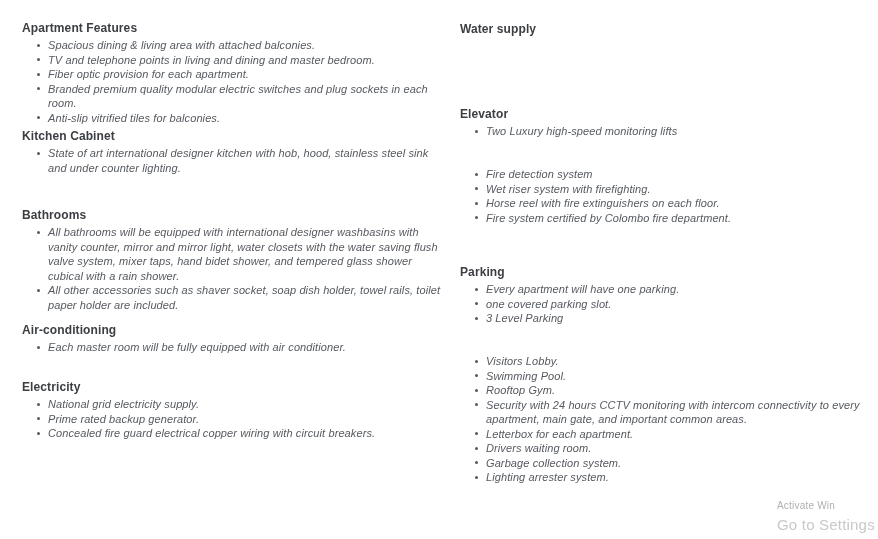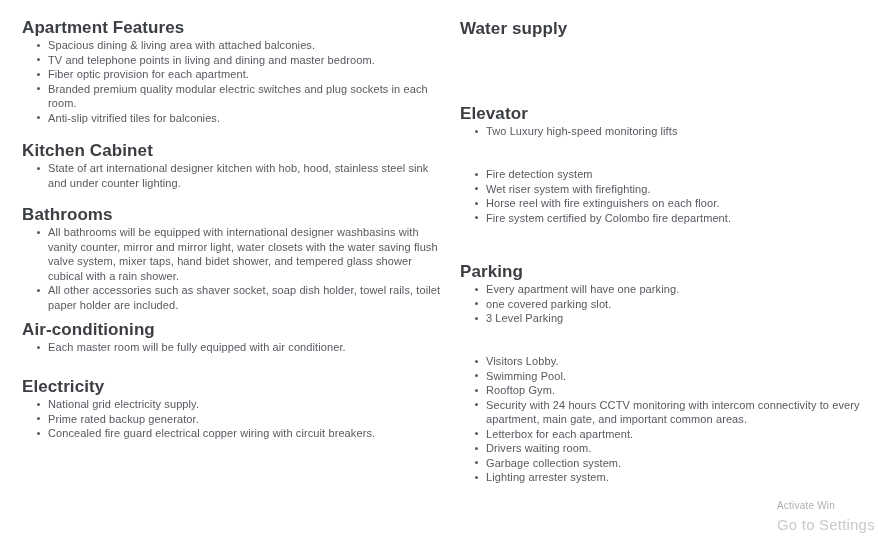--- a/index.html
+++ b/index.html
@@ -14,35 +14,35 @@
     width:878px;height:539px;position:relative;overflow:hidden;
     background:var(--page-bg);
     font-family:"Liberation Sans","DejaVu Sans",sans-serif;
     -webkit-font-smoothing:antialiased;
   }
   .col{position:absolute;top:0;height:539px;}
   .col-left{left:22px;width:424px;}
   .col-right{left:460px;width:426px;}
   .sec{position:absolute;left:0;right:0;}
   .col-left .sec0{top:21px}
-  .col-left .sec1{top:144px}
+  .col-left .sec1{top:129px}
   .col-left .sec2{top:208px}
   .col-left .sec3{top:323px}
   .col-left .sec4{top:380px}
   .col-right .sec0{top:22px}
   .col-right .sec1{top:107px}
   .col-right .sec2{top:164px}
   .col-right .sec3{top:265px}
   .col-right .sec4{top:351px}
   .sec-title{
-    font-size:17px;font-weight:700;color:var(--heading-color);
+    font-size:12px;font-weight:700;color:var(--heading-color);
     line-height:14px;letter-spacing:.1px;
   }
   ul.feature-list{
-    margin:3px 0 0 0;padding:0 0 0 26px;list-style:none;
+    margin:3px 0 0 0;padding:0 0 0 26px;list-style:none;font-style:italic;
   }
   ul.feature-list li{
     position:relative;
     font-size:11px;line-height:14.5px;color:var(--body-color);
     letter-spacing:.1px;
   }
   ul.feature-list li::before{
     content:"";position:absolute;left:-11px;top:5.6px;
     width:3.4px;height:3.4px;border-radius:50%;
     background:var(--body-color);

